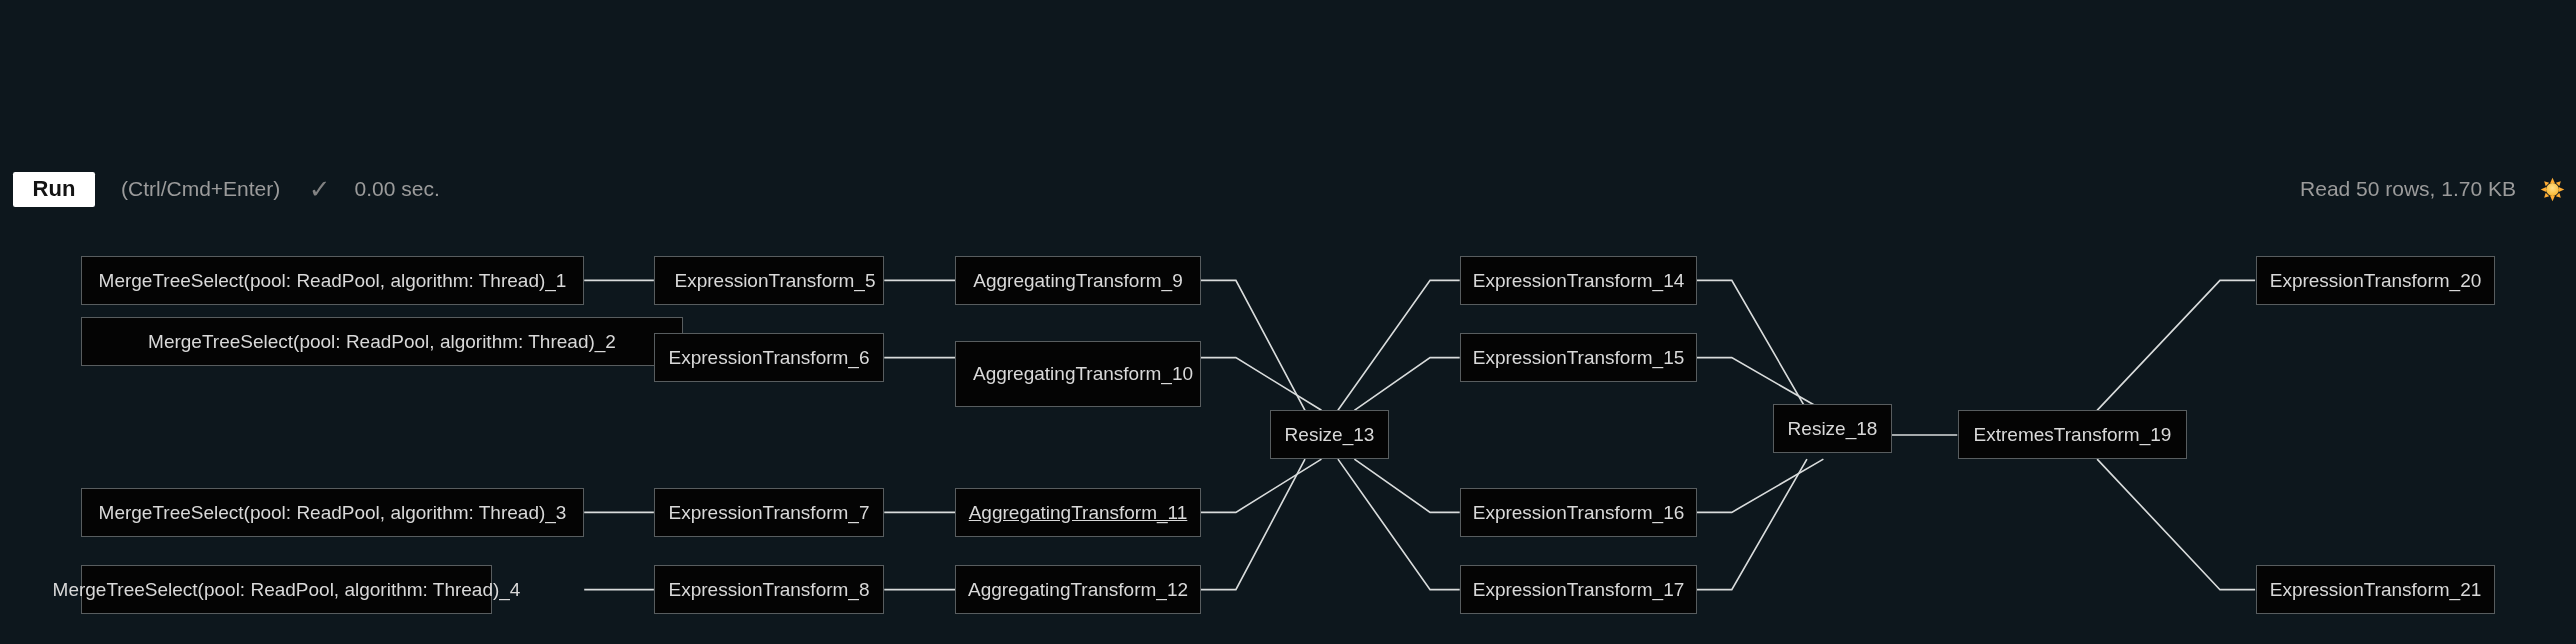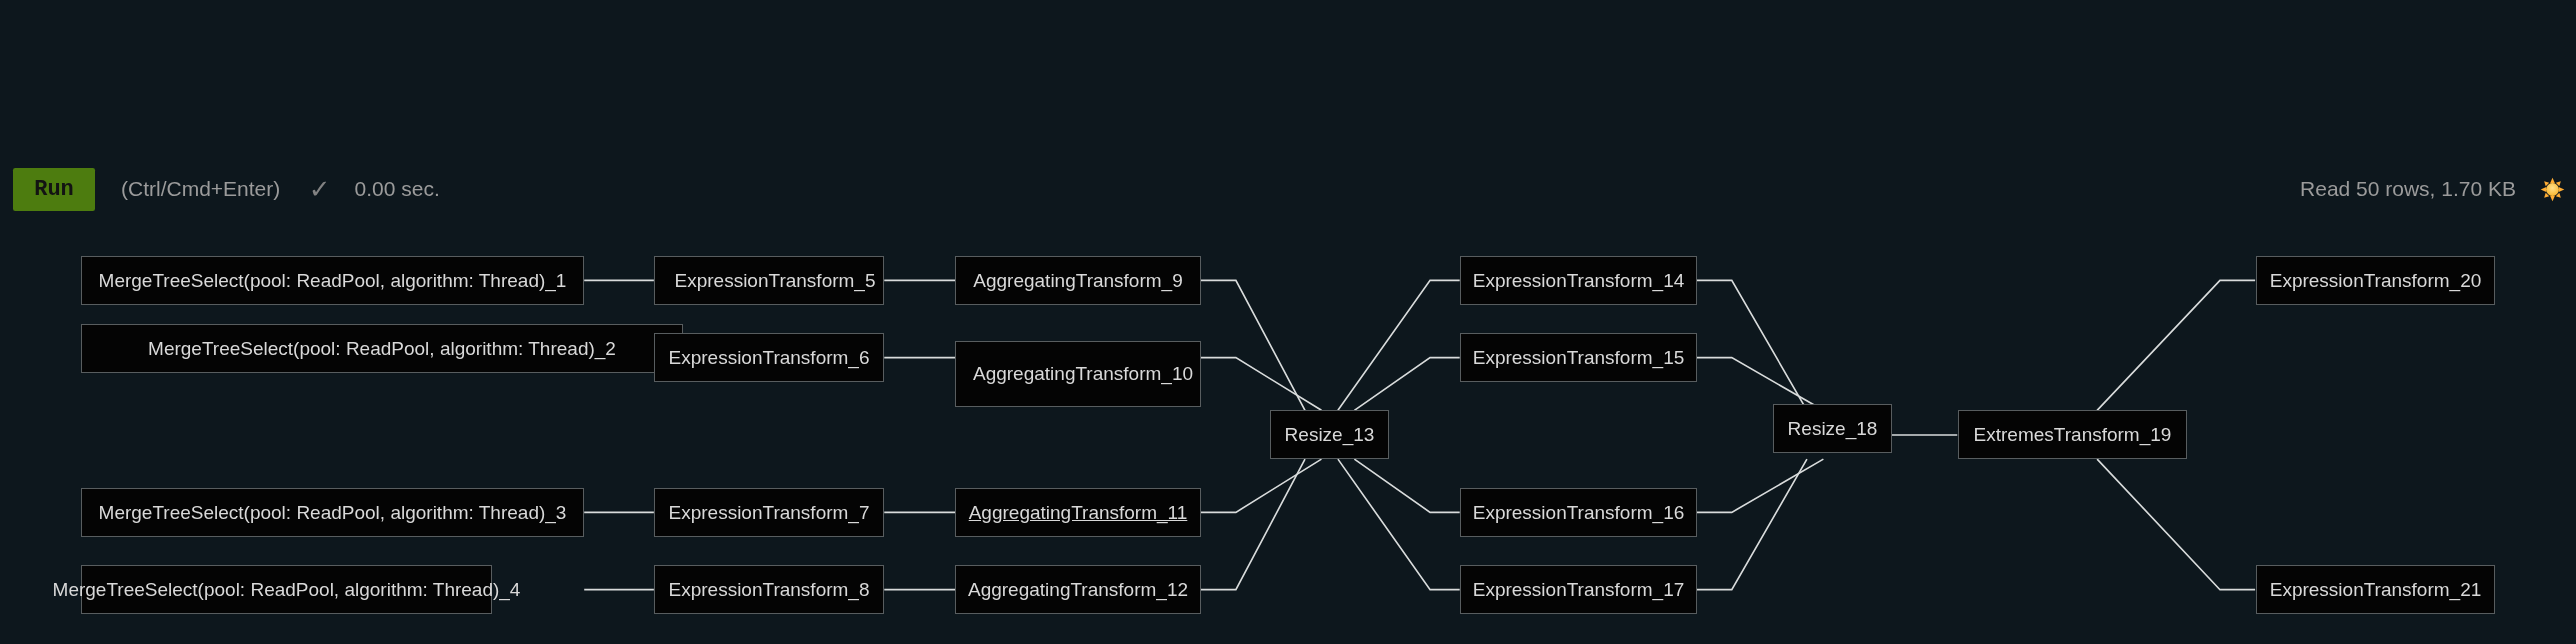--- a/index.html
+++ b/index.html
@@ -7,22 +7,22 @@
        font-family:"Liberation Sans",sans-serif;}
   
   .editor{position:absolute;left:11px;top:1.1px;width:2555px;height:156px;
           background:#010101;border:1.1px solid #555a5c;box-sizing:border-box;}
   .editor pre{margin:0;padding:4.4px 7.7px;font-family:"Liberation Mono","DejaVu Sans Mono",monospace;
           font-size:18.7px;line-height:24px;color:#e2e2e2;white-space:pre;}
   .grip{position:absolute;right:1.1px;bottom:1.1px;width:14.3px;height:14.3px;cursor:nwse-resize;}
   
   .toolbar{position:absolute;left:0;top:164px;width:2576px;height:50px;
            display:flex;align-items:center;color:#9b9b9b;font-size:21px;}
-  .run{margin-left:13px;width:82px;height:43px;background:#4d7c0f;color:#131313;
-       border:none;border-radius:2.2px;font-family:Liberation Mono, monospace;
+  .run{margin-left:13px;width:82px;height:35px;background:#ffffff;color:#131313;
+       border:none;border-radius:2.2px;font-family:Liberation Sans, sans-serif;
        font-size:22px;font-weight:bold;cursor:pointer;display:flex;align-items:center;justify-content:center;}
   .hint{margin-left:26px;}
   .check{margin-left:28.5px;font-size:26px;color:#828282;}
   .elapsed{margin-left:24px;}
   .flex-spacer{flex:1;}
   .stats{margin-right:24px;}
   .theme{margin-right:11px;width:25px;height:25px;display:flex;align-items:center;cursor:pointer;}
   
   .graph{position:absolute;left:0;top:0;width:2576px;height:644px;pointer-events:none;}
   #edge-layer{position:absolute;left:0;top:0;}
@@ -88,21 +88,21 @@
         <polyline points="3092,511 3156,511 3293,748" class="edge"></polyline>
         <polyline points="3092,652 3156,652 3323,748" class="edge"></polyline>
         <polyline points="3092,934 3156,934 3323,837" class="edge"></polyline>
         <polyline points="3092,1075 3156,1075 3293,837" class="edge"></polyline>
         <polyline points="3446,793 3567,793" class="edge"></polyline>
         <polyline points="3822,748 4046,511 4110,511" class="edge"></polyline>
         <polyline points="3822,837 4046,1075 4110,1075" class="edge"></polyline>
       </svg>
     <div id="node-layer">
         <div class="node" style="left: 81px; top: 256px; width: 503px; height: 49px;">MergeTreeSelect(pool: ReadPool, algorithm: Thread)_1</div>
-        <div class="node" style="left: 81px; top: 324px; width: 602px; height: 49px;">MergeTreeSelect(pool: ReadPool, algorithm: Thread)_2</div>
+        <div class="node" style="left: 81px; top: 317px; width: 602px; height: 49px;">MergeTreeSelect(pool: ReadPool, algorithm: Thread)_2</div>
         <div class="node" style="left: 81px; top: 488px; width: 503px; height: 49px;">MergeTreeSelect(pool: ReadPool, algorithm: Thread)_3</div>
         <div class="node" style="left: 81px; top: 565px; width: 411px; height: 49px;">MergeTreeSelect(pool: ReadPool, algorithm: Thread)_4</div>
         <div class="node" style="left: 654px; top: 256px; width: 230px; height: 49px; padding-left: 12px;">ExpressionTransform_5</div>
         <div class="node" style="left: 654px; top: 333px; width: 230px; height: 49px;">ExpressionTransform_6</div>
         <div class="node" style="left: 654px; top: 488px; width: 230px; height: 49px;">ExpressionTransform_7</div>
         <div class="node" style="left: 654px; top: 565px; width: 230px; height: 49px;">ExpressionTransform_8</div>
         <div class="node" style="left: 955px; top: 256px; width: 246px; height: 49px;">AggregatingTransform_9</div>
         <div class="node" style="left: 955px; top: 341px; width: 246px; height: 66px; padding-left: 10px;">AggregatingTransform_10</div>
         <div class="node" style="left: 955px; top: 488px; width: 246px; height: 49px; text-decoration: underline;">AggregatingTransform_11</div>
         <div class="node" style="left: 955px; top: 565px; width: 246px; height: 49px;">AggregatingTransform_12</div>

